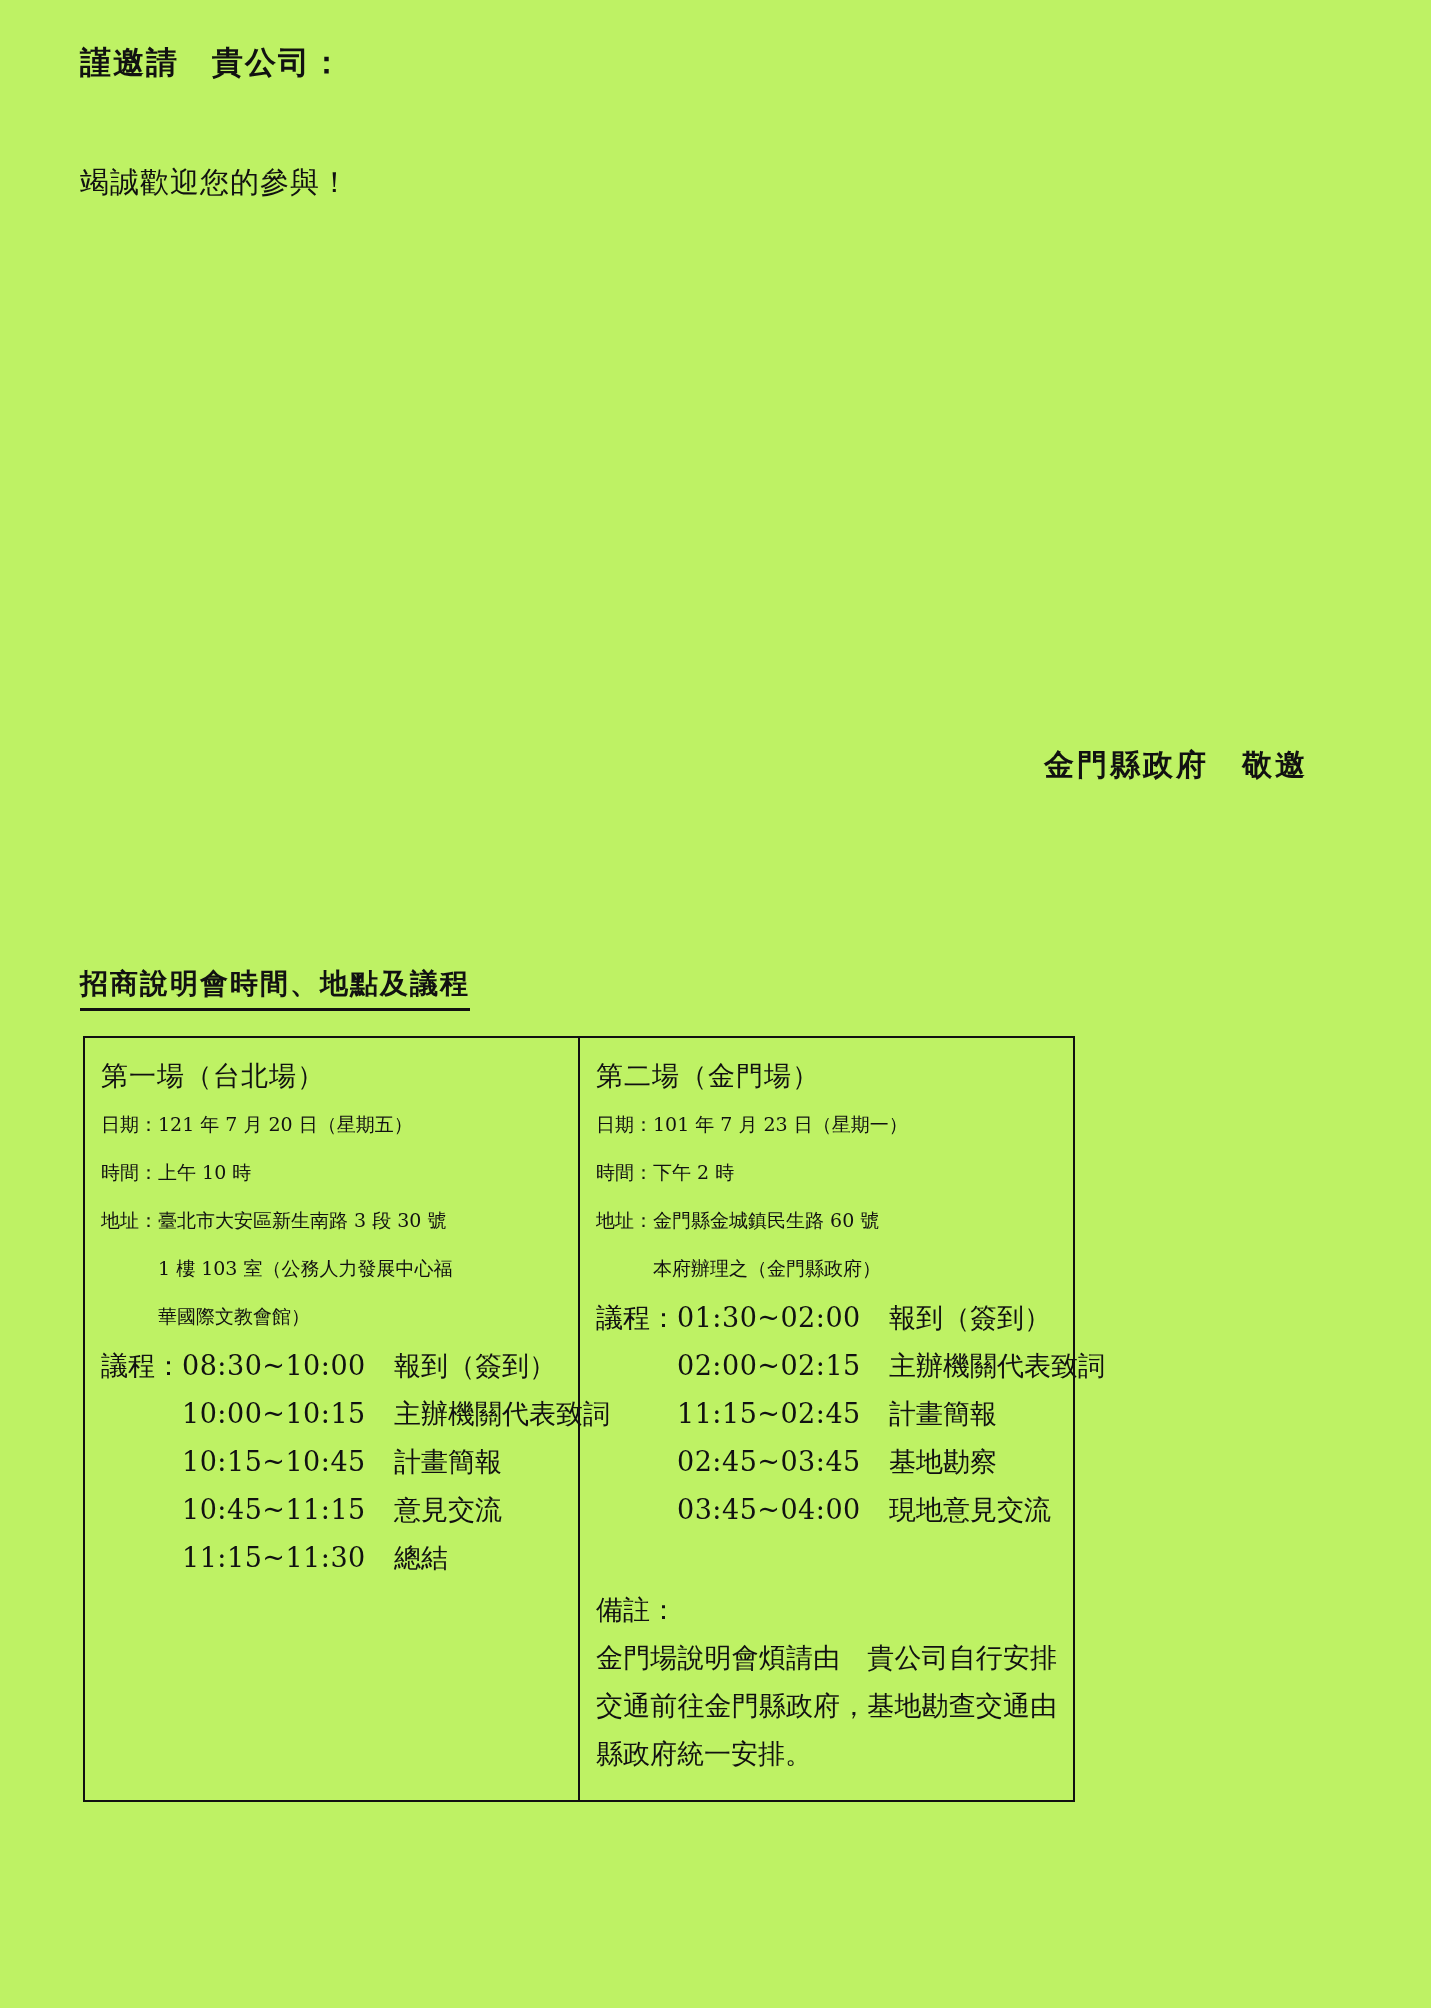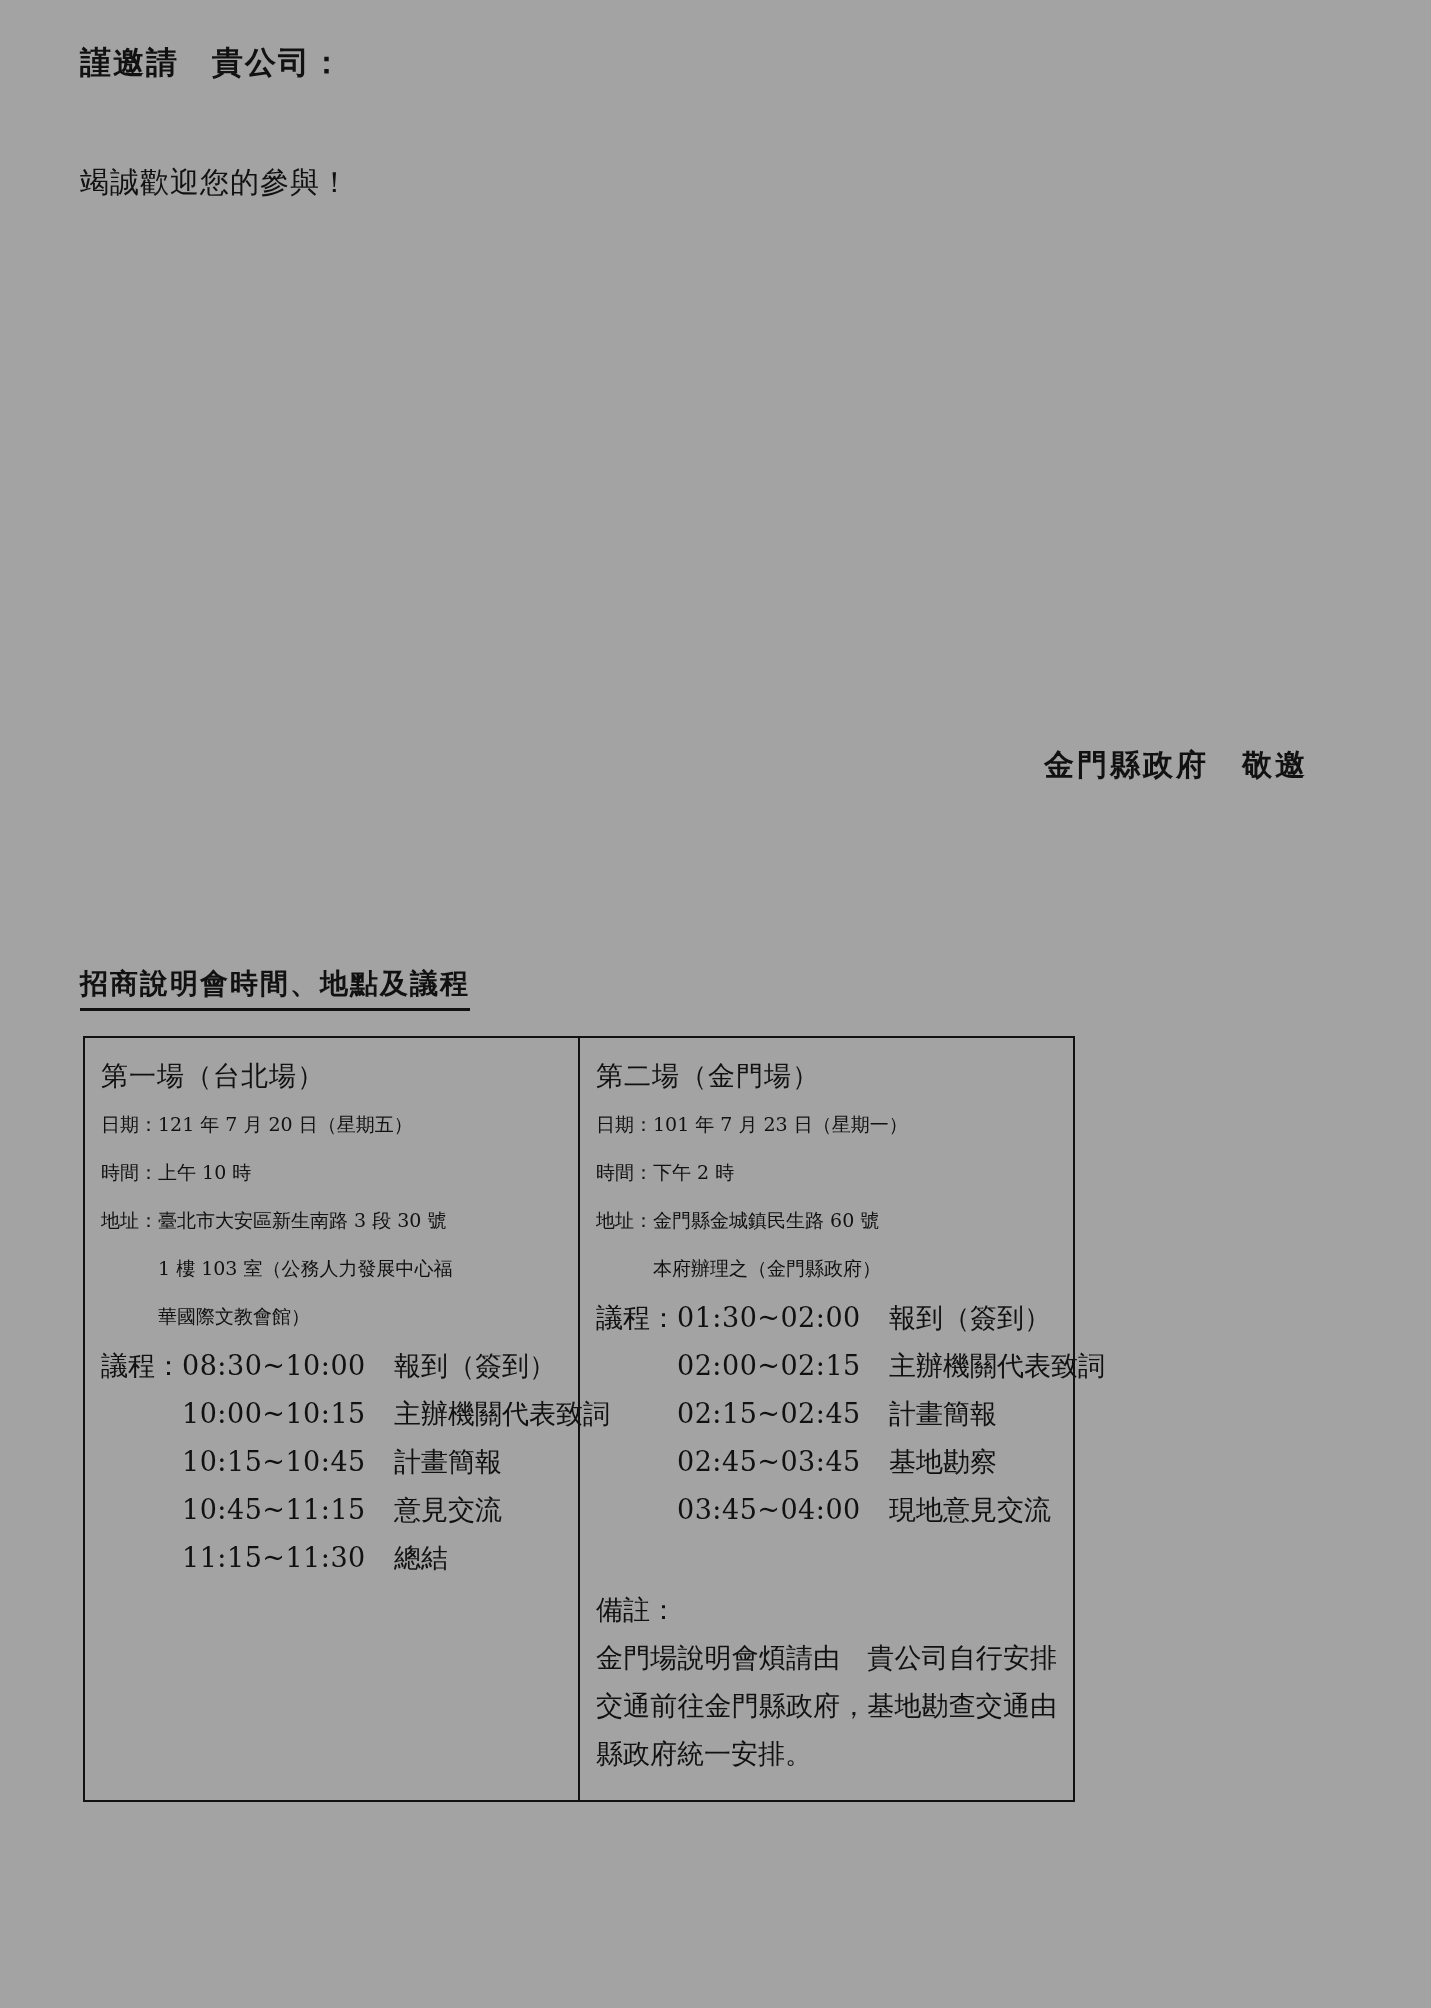--- a/index.html
+++ b/index.html
@@ -6,21 +6,21 @@
   html, body {
     margin: 0;
     padding: 0;
     background: #ffffff;
   }
   .page {
     position: relative;
     width: 1431px;
     height: 2008px;
     margin: 0 auto;
-    background: #a3a3a3;
+    background: #bef264;
     color: #111111;
     font-family: "DejaVu Serif", "Liberation Serif", serif;
     overflow: hidden;
   }
 
   
   .letter {
     position: absolute;
     left: 80px;
     top: 44px;
@@ -252,21 +252,21 @@
             <span class="agenda-list">
                 <span class="agenda-item">
                   <span class="agenda-time">01:30~02:00</span>
                   <span class="agenda-act">報到（簽到）</span>
                 </span>
                 <span class="agenda-item">
                   <span class="agenda-time">02:00~02:15</span>
                   <span class="agenda-act">主辦機關代表致詞</span>
                 </span>
                 <span class="agenda-item">
-                  <span class="agenda-time">02:15~02:45</span>
+                  <span class="agenda-time">11:15~02:45</span>
                   <span class="agenda-act">計畫簡報</span>
                 </span>
                 <span class="agenda-item">
                   <span class="agenda-time">02:45~03:45</span>
                   <span class="agenda-act">基地勘察</span>
                 </span>
                 <span class="agenda-item">
                   <span class="agenda-time">03:45~04:00</span>
                   <span class="agenda-act">現地意見交流</span>
                 </span>

